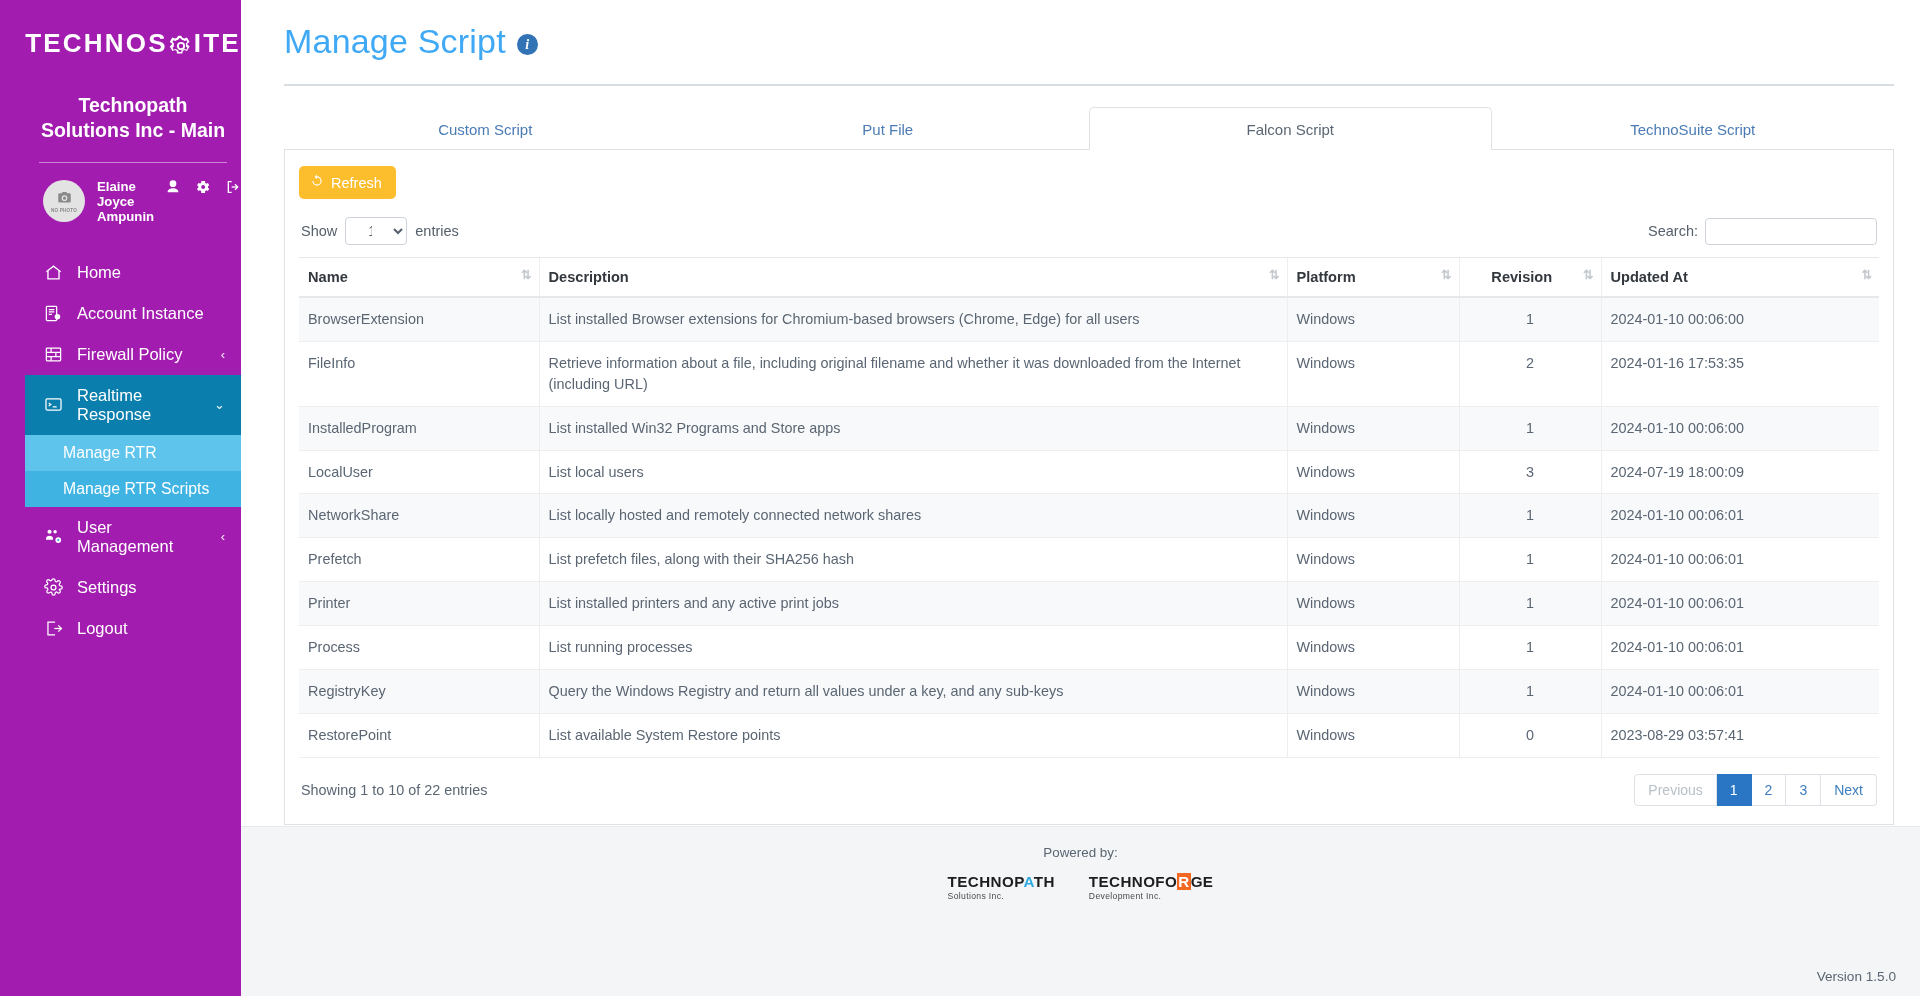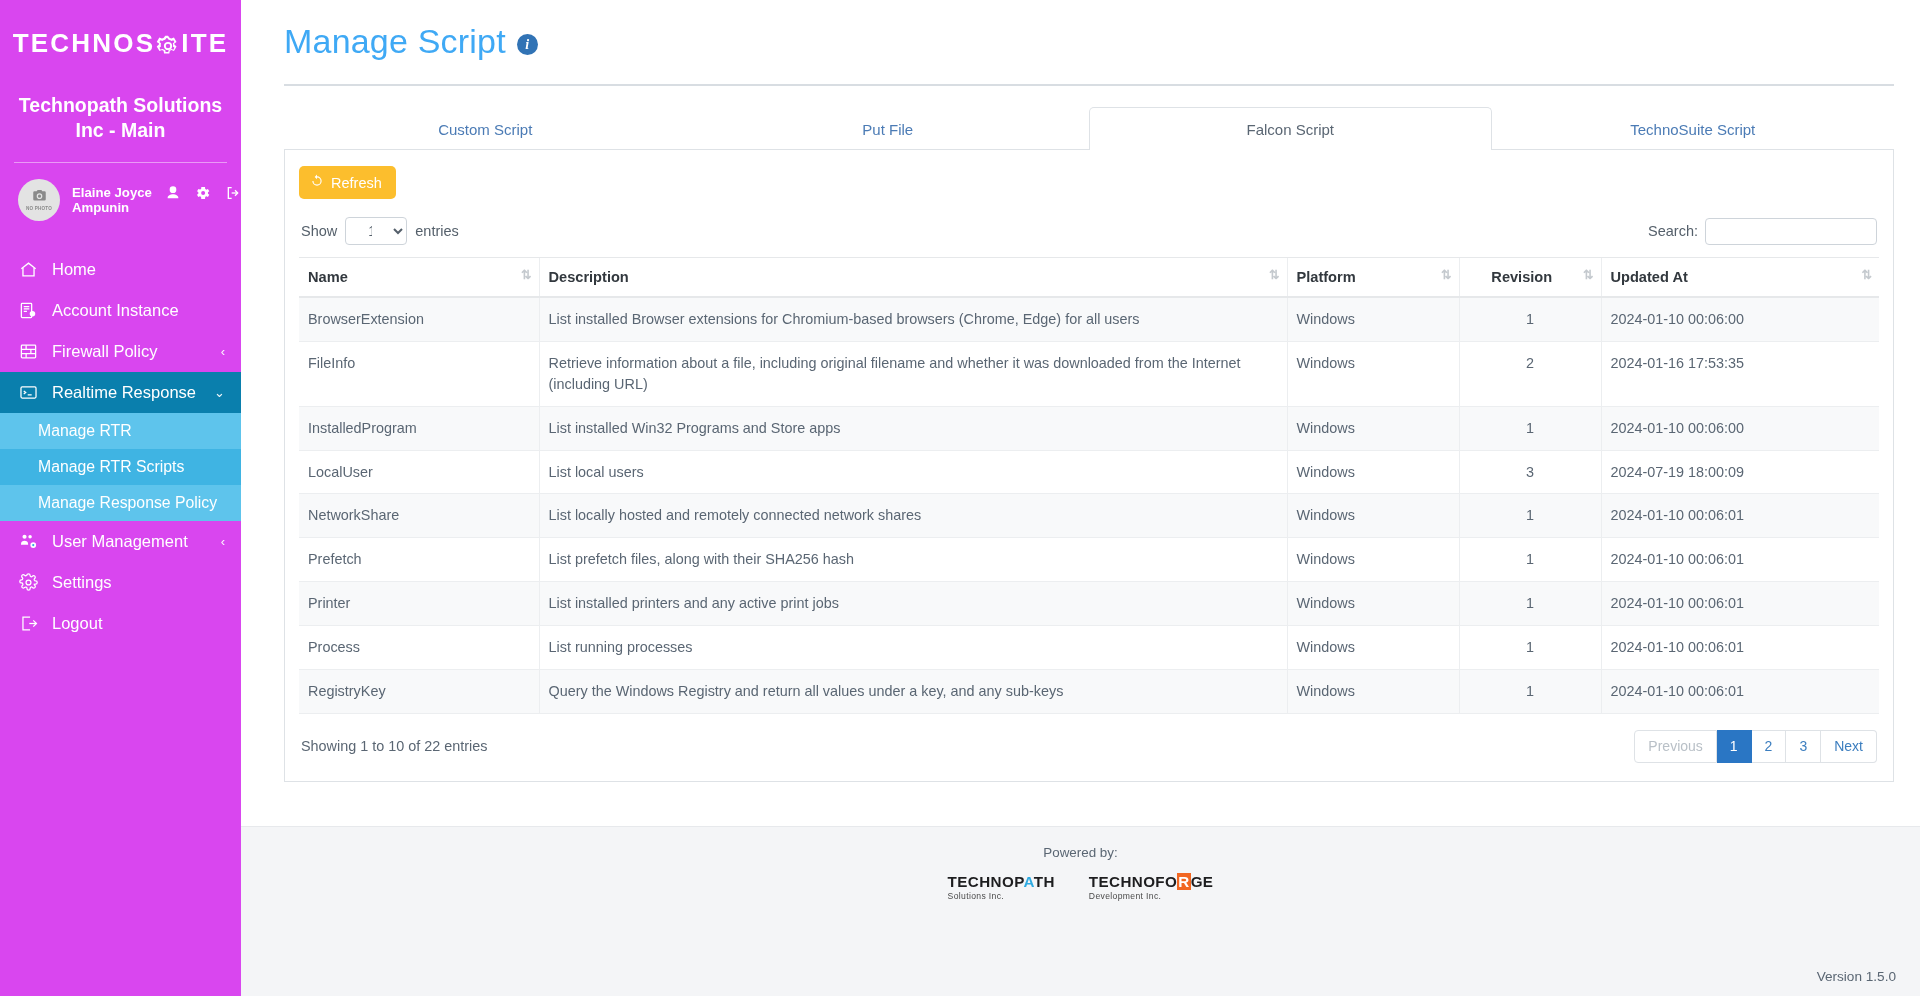--- a/index.html
+++ b/index.html
@@ -9,25 +9,26 @@
     overflow: hidden;
     font-family: "Liberation Sans", sans-serif;
     background: #ffffff;
   }
   .app { display: flex; width: 1920px; height: 996px; }
 
   
   .sidebar {
     width: 241px;
     min-width: 241px;
-    background: #d946ef;
+    background: #a21caf;
     color: #ffffff;
     display: flex;
     flex-direction: column;
     padding-top: 20px;
+    padding-left: 25px;
   }
   .brand {
     text-align: center;
     padding: 8px 0 6px 0;
     font-size: 26px;
     font-weight: bold;
     letter-spacing: 2.2px;
     display: flex;
     justify-content: center;
     align-items: center;
@@ -373,23 +374,20 @@
         <span>Realtime Response</span>
         <span class="chev">⌄</span>
       </div>
 
       <div class="sub-item sel">
         <span>Manage RTR</span>
       </div>
       <div class="sub-item alt">
         <span>Manage RTR Scripts</span>
       </div>
-      <div class="sub-item sel">
-        <span>Manage Response Policy</span>
-      </div>
 
       <div class="nav-item">
         <span class="ico">
           <svg viewBox="0 0 24 24" width="19" height="19" fill="#fff">
               <circle cx="7" cy="6" r="2.6"></circle>
               <circle cx="14" cy="6" r="2.2"></circle>
               <path d="M2.5 15c0-2.4 2-4 4.5-4s4.5 1.6 4.5 4v1H2.5z"></path>
               <circle cx="18" cy="16.5" r="3.6"></circle>
               <circle cx="18" cy="16.5" r="1.4" fill="#2eaae1"></circle>
             </svg>
@@ -556,20 +554,27 @@
               <td class="c-rev num">1</td>
               <td class="c-upd">2024-01-10 00:06:01</td>
             </tr>
             <tr>
               <td class="c-name">RegistryKey</td>
               <td class="c-desc">Query the Windows Registry and return all values under a key, and any sub-keys</td>
               <td class="c-plat">Windows</td>
               <td class="c-rev num">1</td>
               <td class="c-upd">2024-01-10 00:06:01</td>
             </tr>
+            <tr>
+              <td class="c-name">RestorePoint</td>
+              <td class="c-desc">List available System Restore points</td>
+              <td class="c-plat">Windows</td>
+              <td class="c-rev num">0</td>
+              <td class="c-upd">2023-08-29 03:57:41</td>
+            </tr>
           </tbody>
         </table>
 
         <div class="table-footer">
           <div class="dt-info">Showing 1 to 10 of 22 entries</div>
           <div class="pager">
             <div class="pg">Previous</div>
             <div class="pg active">1</div>
             <div class="pg">2</div>
             <div class="pg">3</div>

